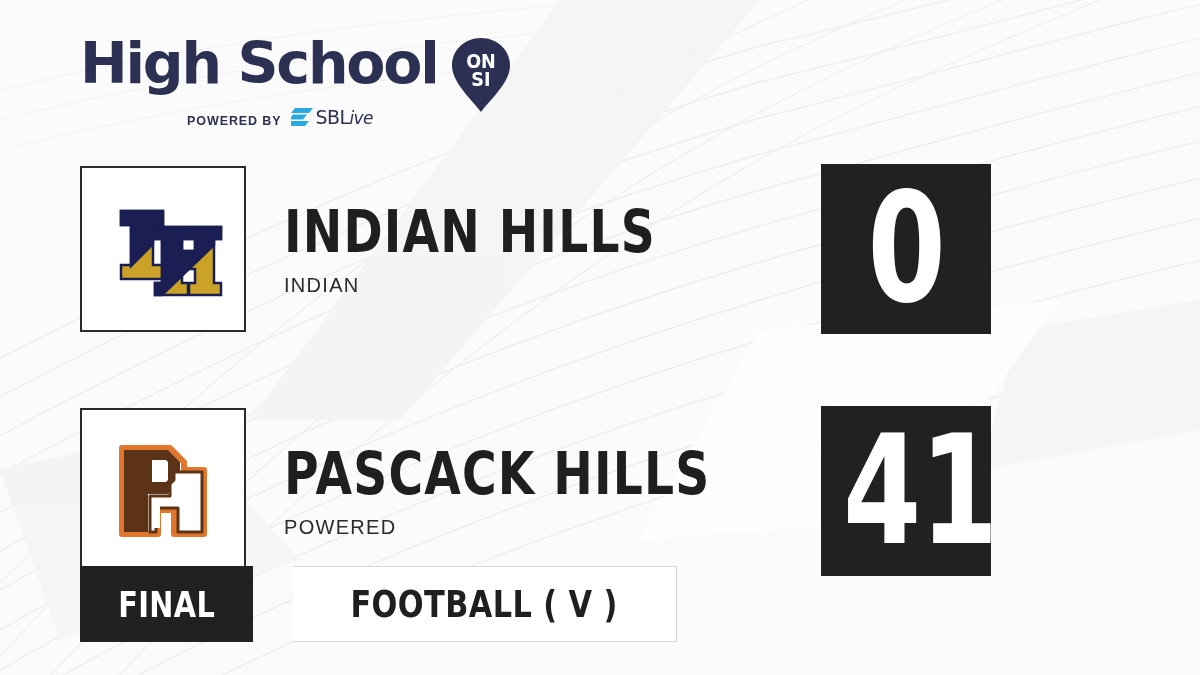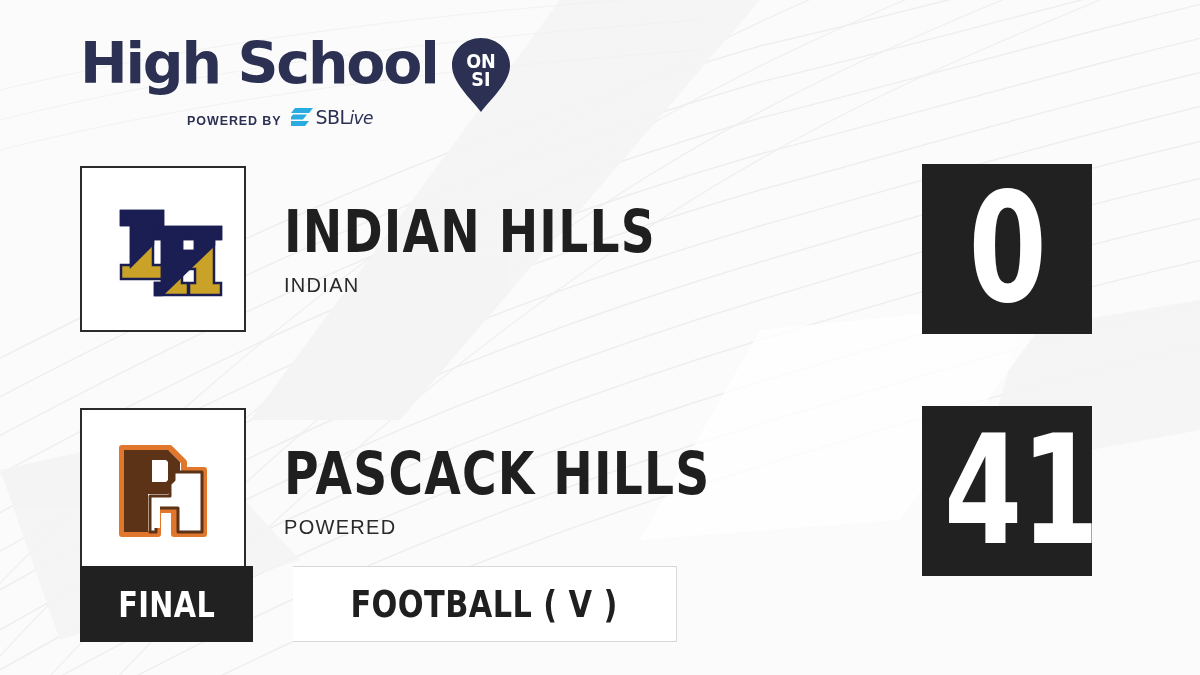--- a/index.html
+++ b/index.html
@@ -88,21 +88,21 @@
   }
   .sblive-word .ital {
     font-style: italic;
     font-size: 17px;
   }
 
   
   .team-row {
     position: absolute;
     left: 80px;
-    width: 1012px;
+    width: 911px;
     height: 170px;
     display: flex;
     align-items: center;
   }
   .team-row.row-away { top: 164px; }
   .team-row.row-home { top: 384px; margin-top: 22px; }
 
   .logo-tile {
     width: 166px;
     height: 166px;

